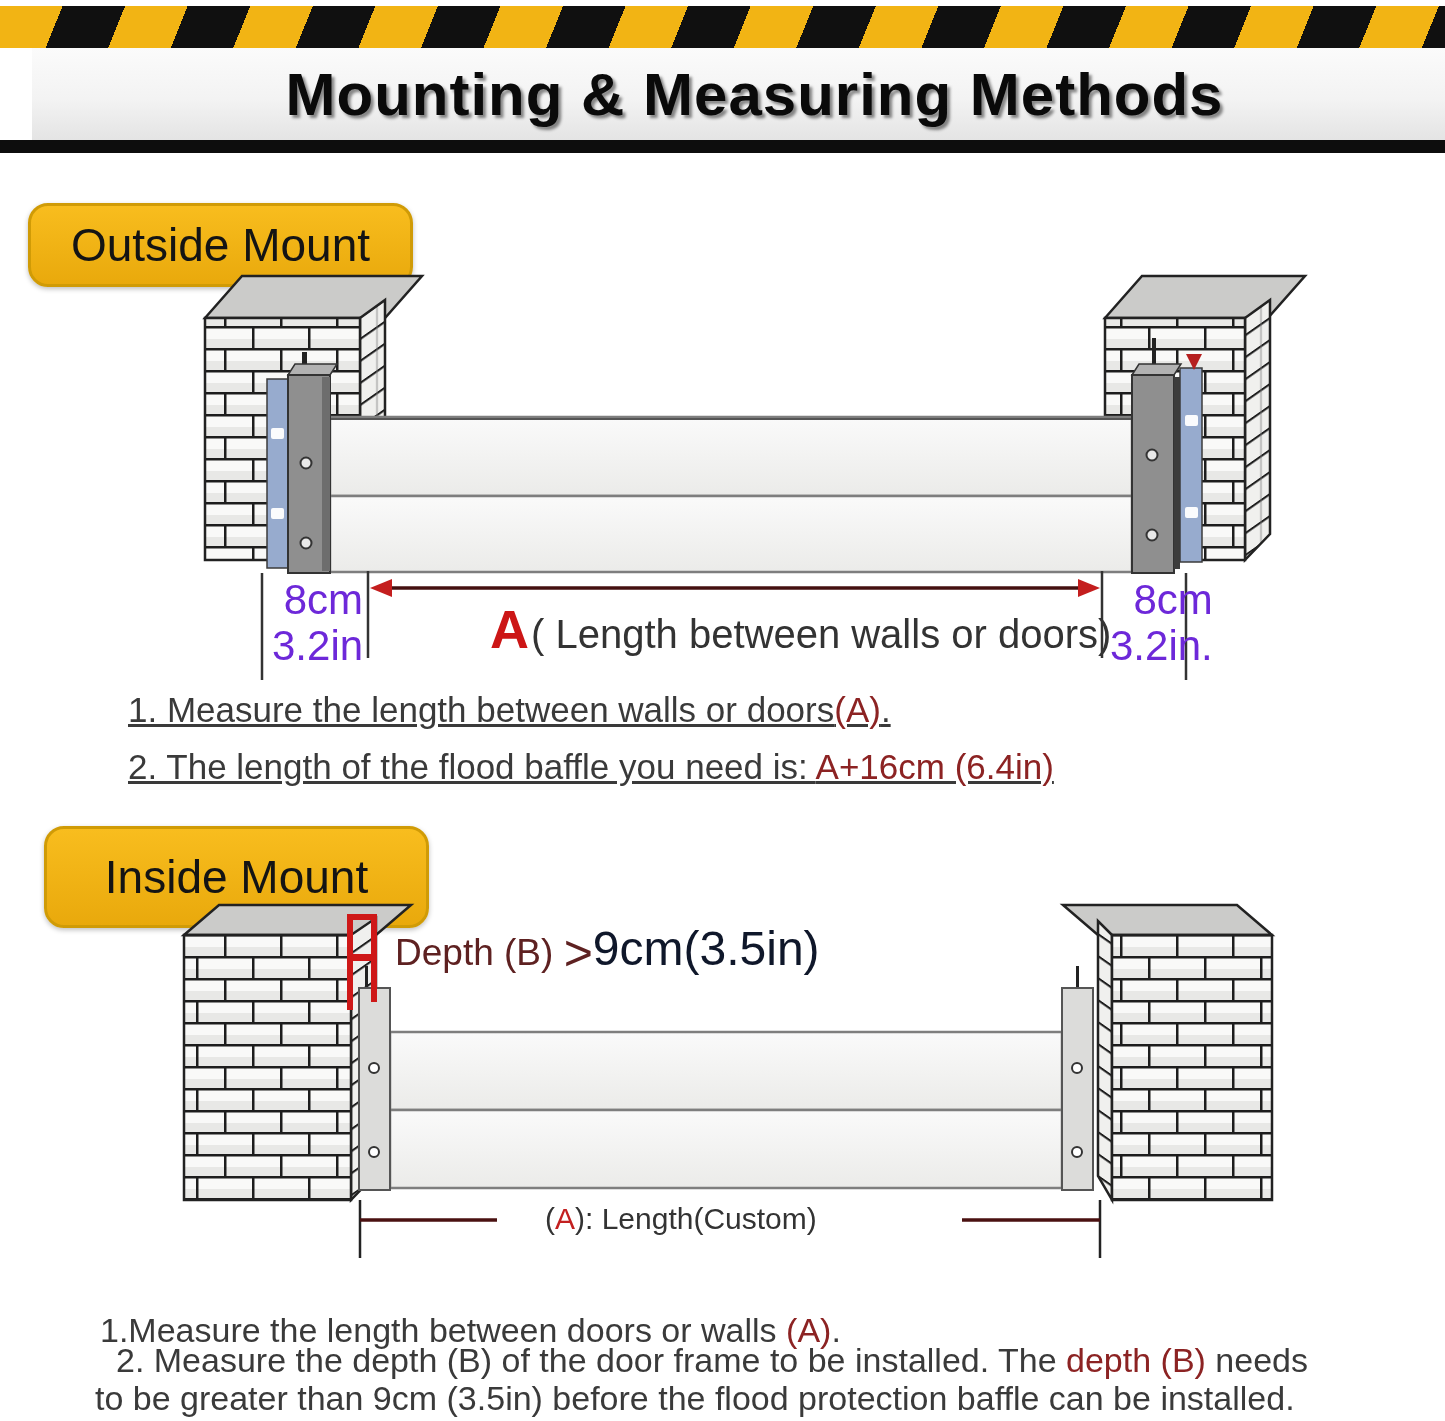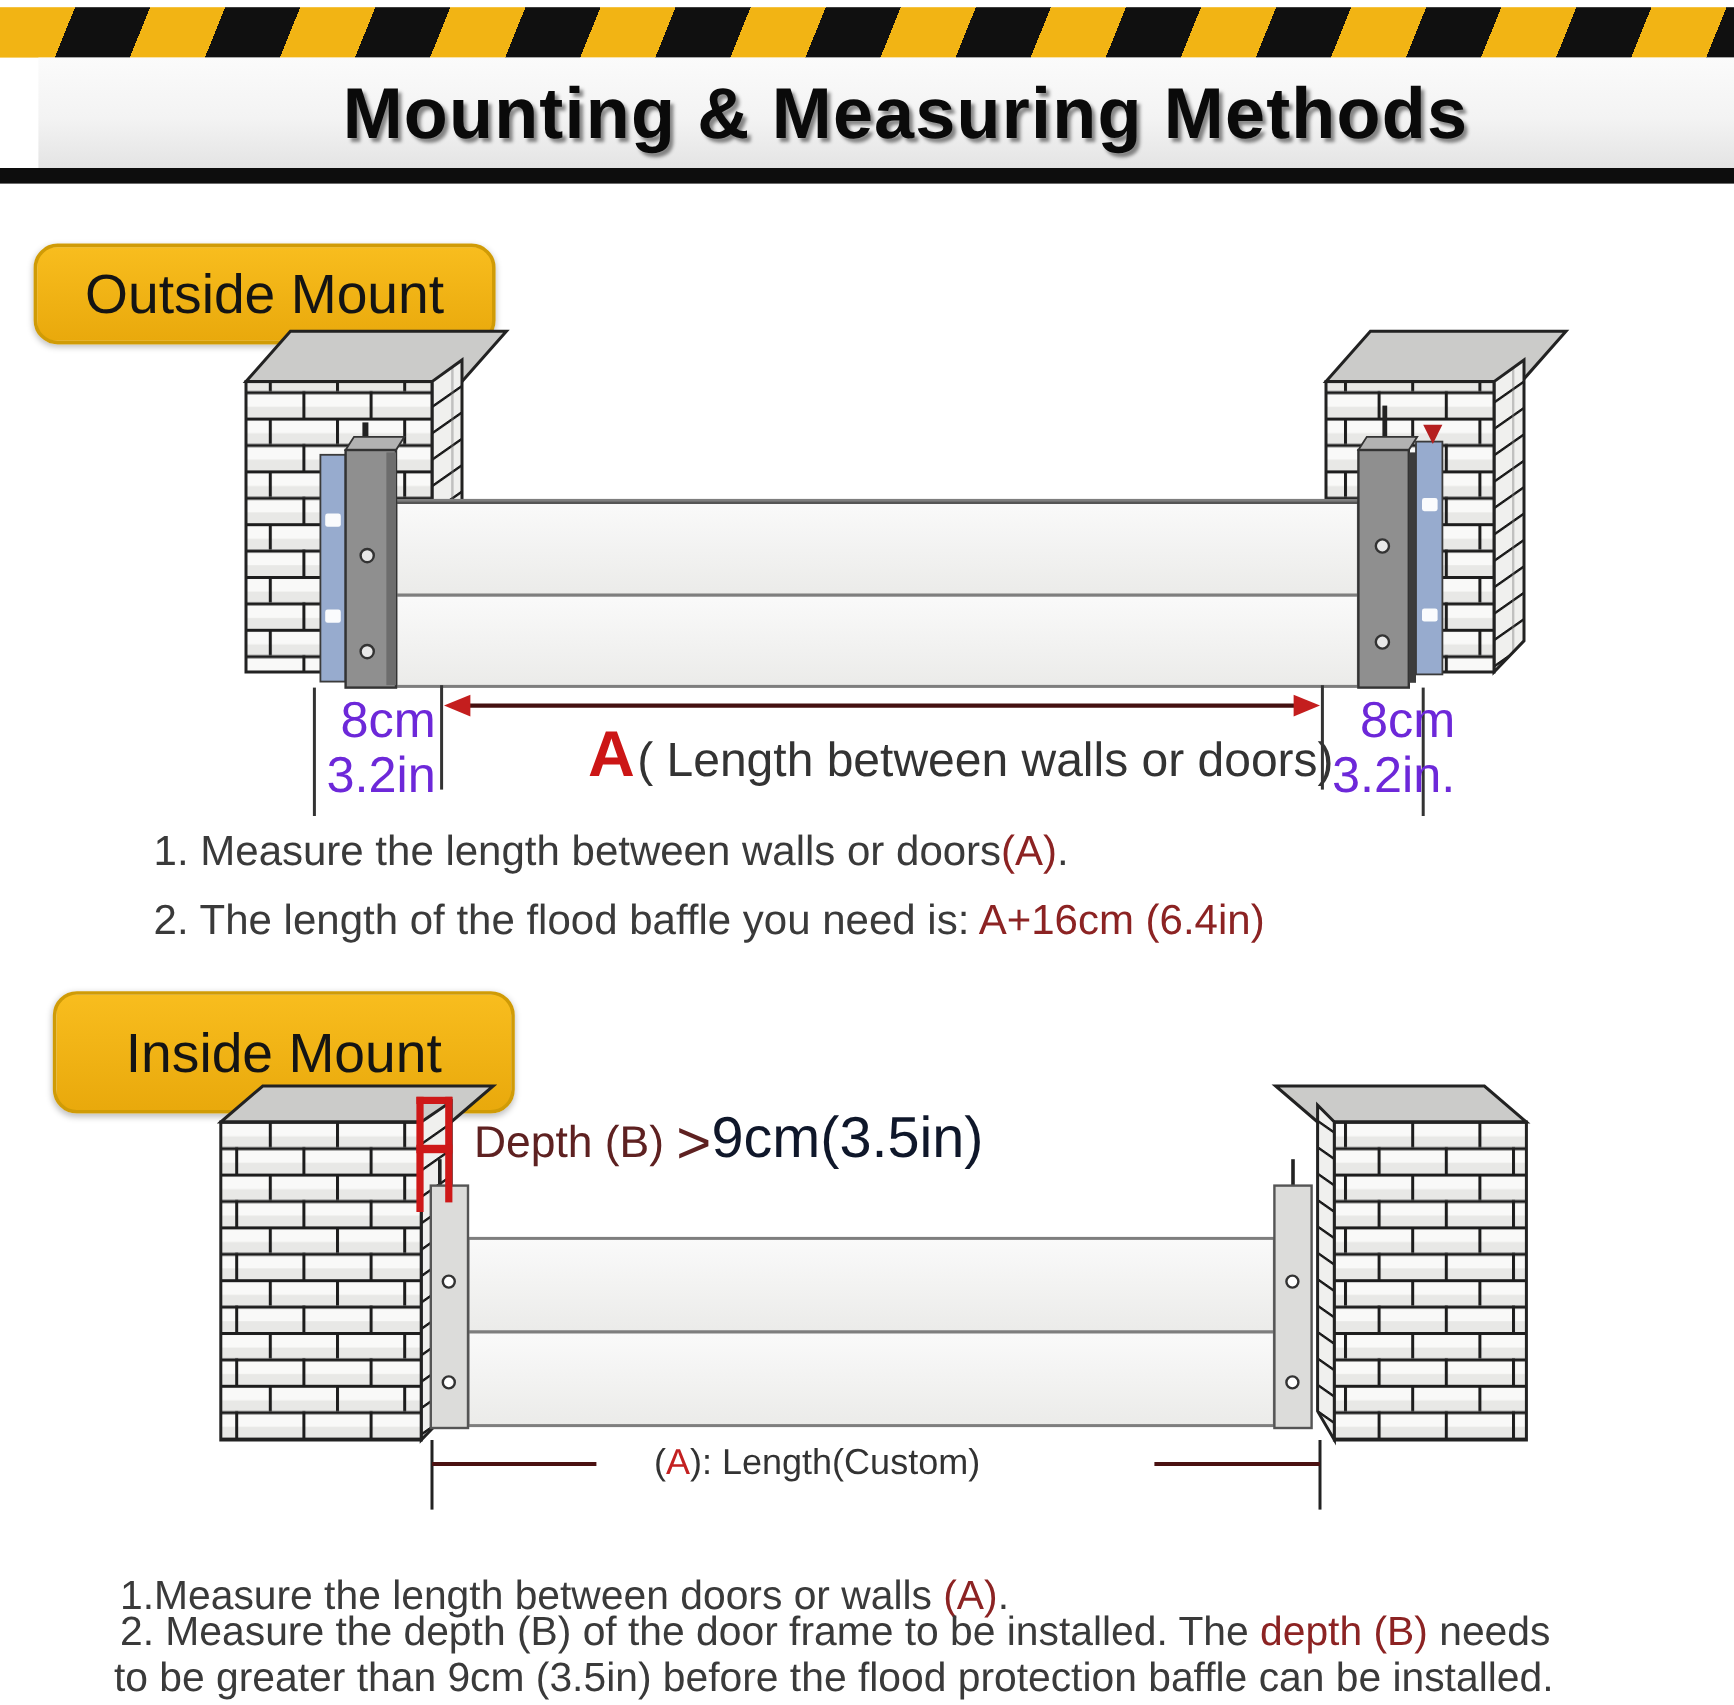--- a/index.html
+++ b/index.html
@@ -22,21 +22,21 @@
       display:flex;align-items:center;justify-content:center;
       box-shadow:0 2px 5px rgba(0,0,0,0.25);}
   .badge span{font-size:46px;color:#141414;}
   .badge-outside{top:183px;margin-top:20px;}
   .badge-inside{top:826px;height:102px;margin-left:16px;}
   
   .dim{font-size:42px;color:#6d28d9;line-height:46px;white-space:nowrap;text-align:right;}
   .arrow-label{white-space:nowrap;font-size:40px;color:#333;}
   .arrow-label .big-a{font-size:54px;font-weight:700;color:#cc1616;margin-right:2px;}
   .steps{font-size:35px;color:#3a3a3a;white-space:nowrap;}
-  .steps .line{margin-bottom:17px;}
+  .steps .line{margin-bottom:17px;text-decoration:underline;}
   .maroon{color:#8c2323;}
   .depth-label{white-space:nowrap;font-size:37px;color:#5e2121;}
   .depth-label .gt{font-size:50px;vertical-align:-5px;}
   .depth-label .val{font-size:48px;color:#0f172a;}
   .custom-label{white-space:nowrap;font-size:30px;color:#333;}
   .custom-label .red-a{color:#c32020;}
   .insteps{font-size:34px;color:#3a3a3a;white-space:nowrap;}
   svg{display:block;}
 </style>
 </head>
@@ -227,20 +227,20 @@
 
   <div class="abs depth-label" style="left:395px;top:921px;">
     <span>Depth (B) </span><span class="gt">&gt;</span><span class="val">9cm(3.5in)</span>
   </div>
   <div class="abs custom-label" style="left:545px;top:1202px;">
     <span>(</span><span class="red-a">A</span><span>): Length(Custom)</span>
   </div>
   <div class="abs insteps" style="left:100px;top:1283px;margin-top:28px;">
     <span>1.Measure the length between doors or walls </span><span class="maroon">(A)</span><span>.</span>
   </div>
-  <div class="abs insteps" style="left:100px;top:1341px;">
+  <div class="abs insteps" style="left:116px;top:1341px;">
     <span>2. Measure the depth (B) of the door frame to be installed. The </span><span class="maroon">depth (B)</span><span> needs</span>
   </div>
   <div class="abs insteps" style="left:95px;top:1379px;">
     <span>to be greater than 9cm (3.5in) before the flood protection baffle can be installed.</span>
   </div>
 
 </div>
 
 </body></html>

